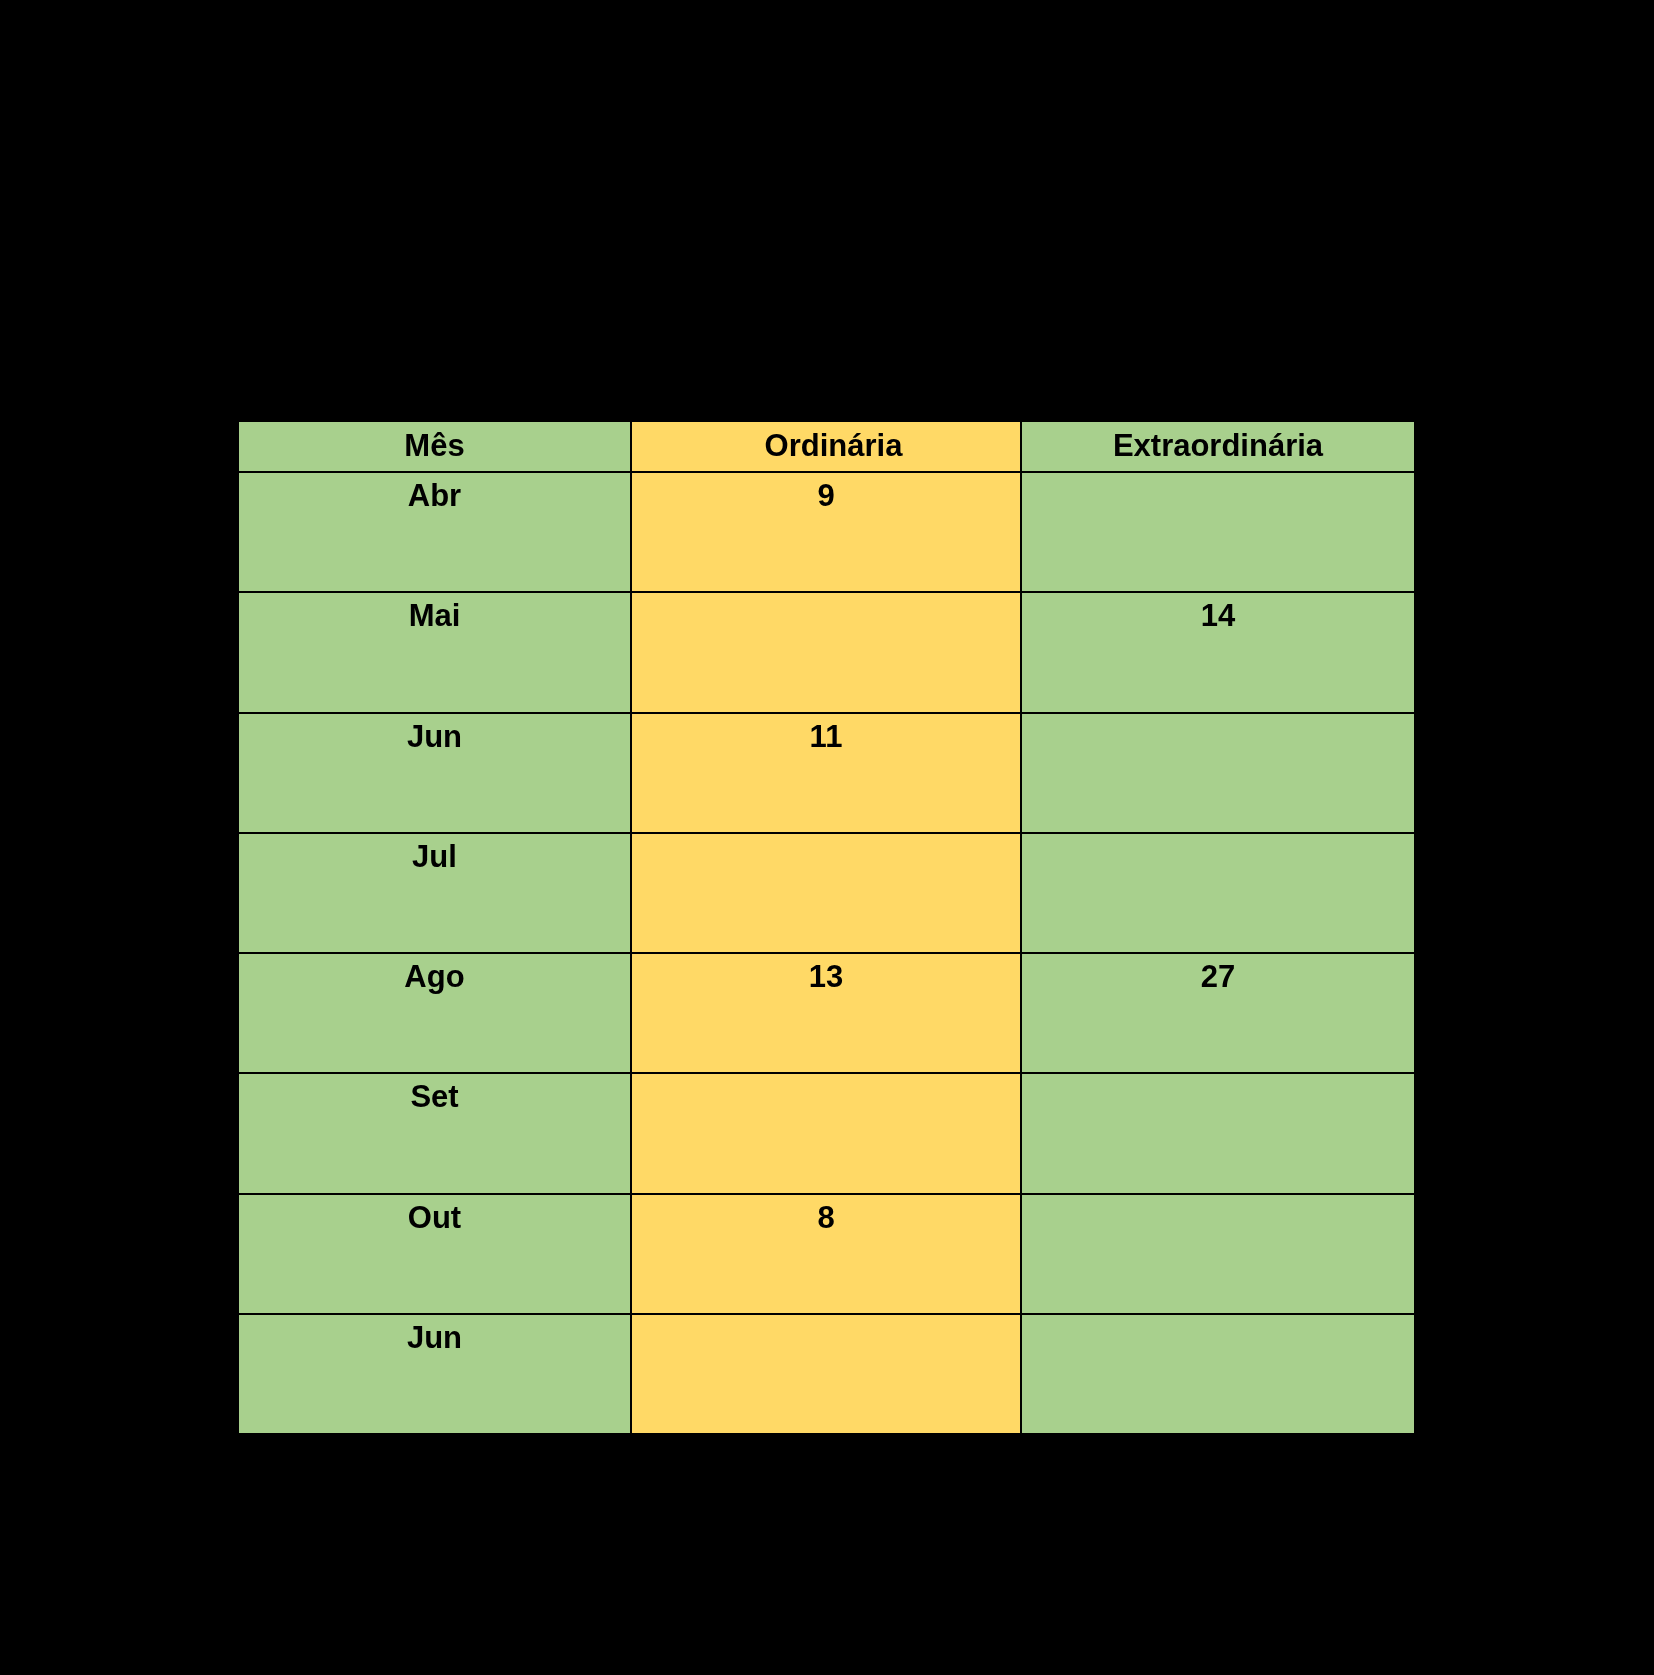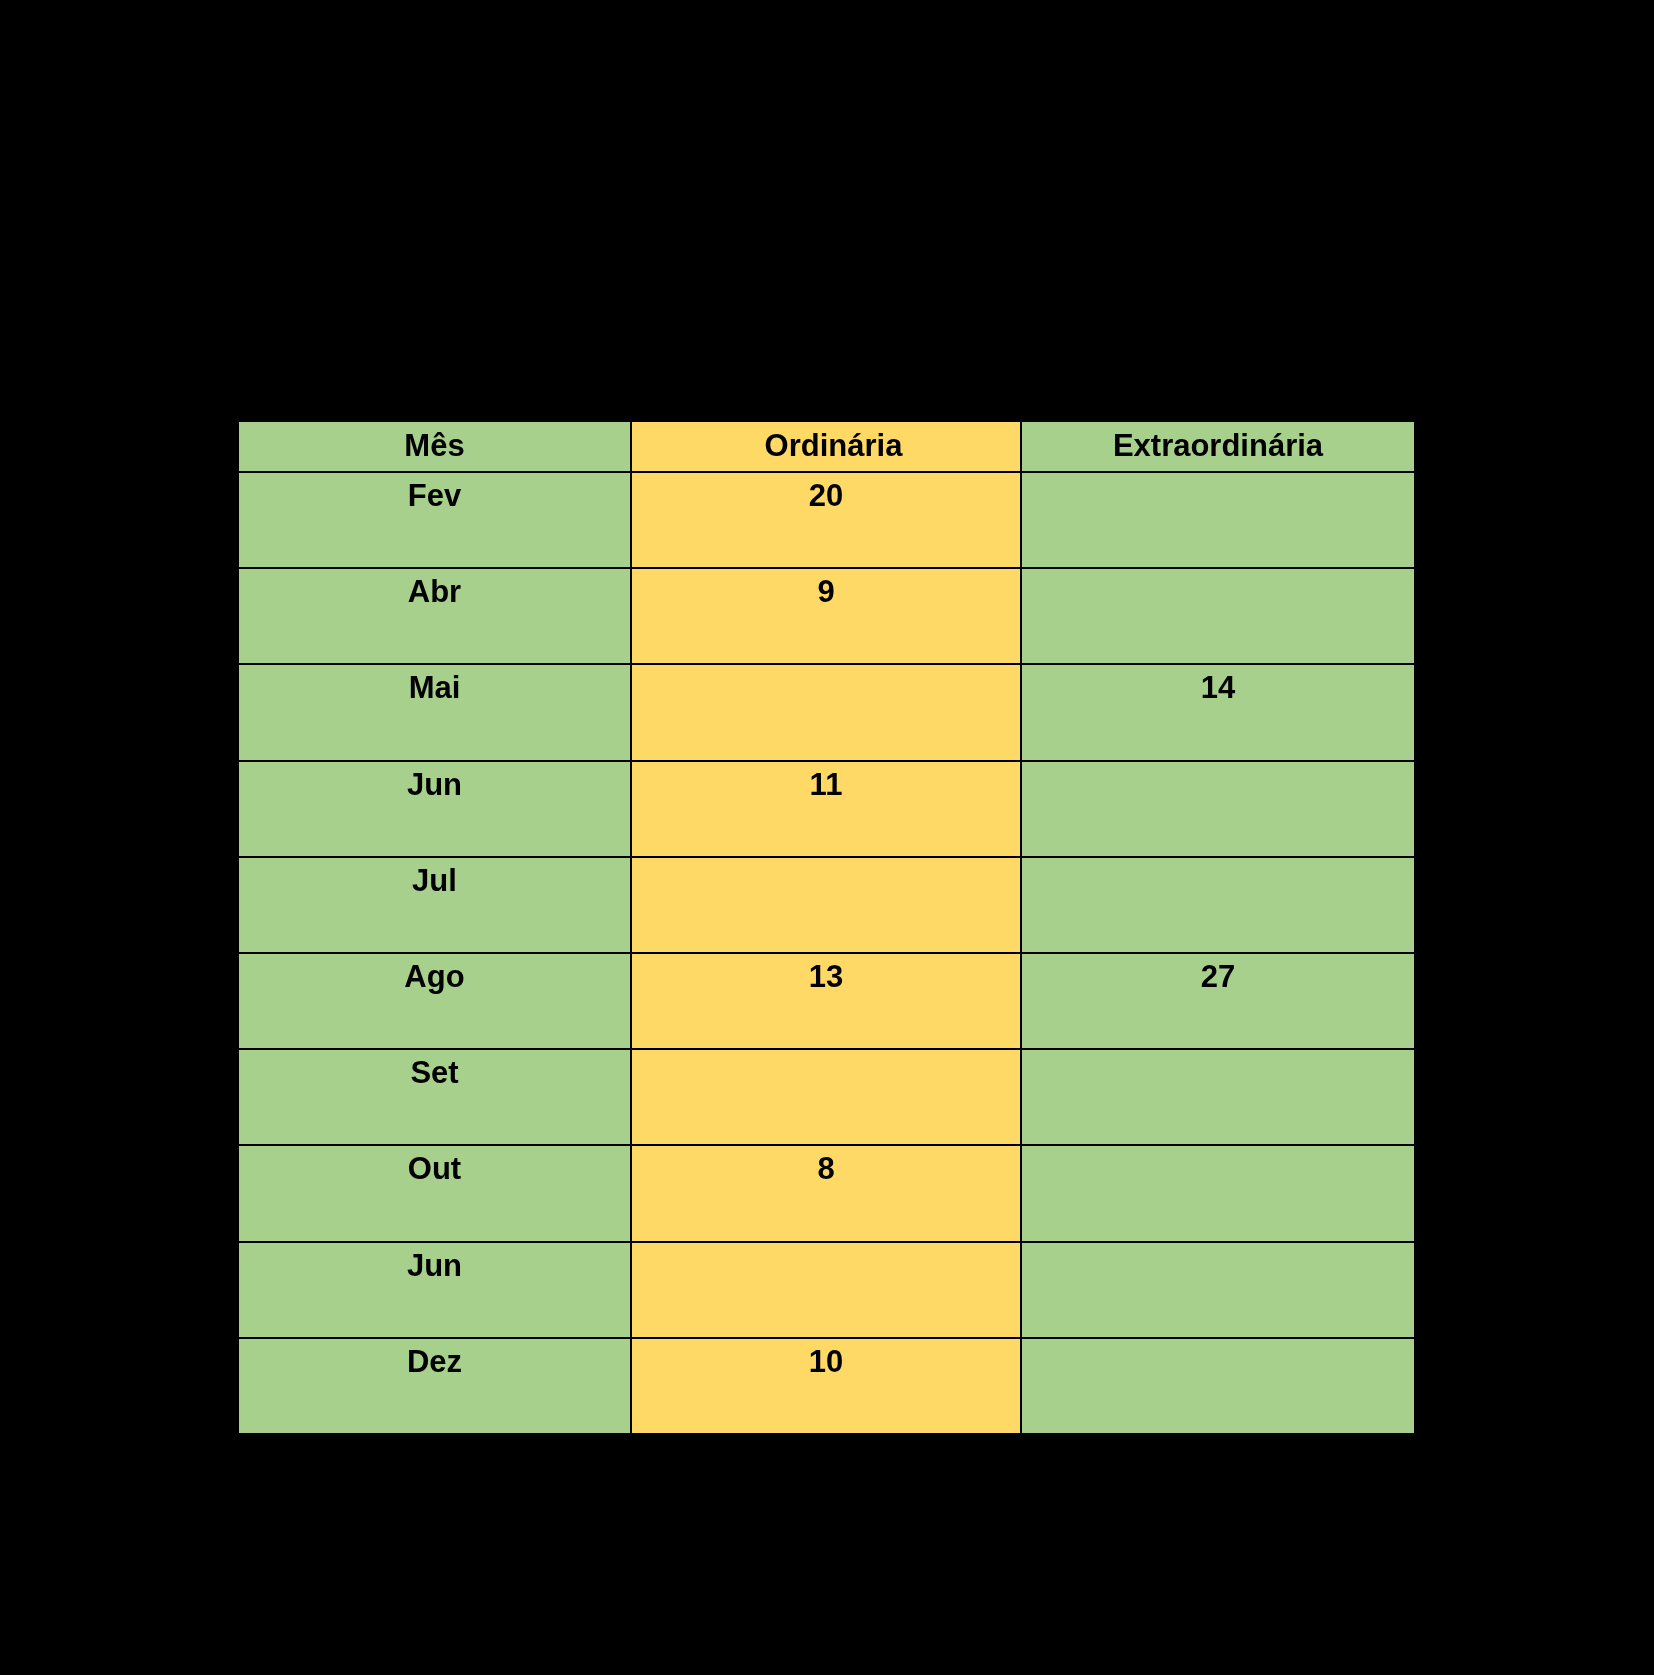--- a/index.html
+++ b/index.html
@@ -76,25 +76,20 @@
   </colgroup>
   <thead>
     <tr>
       <th class="hdr-mes">Mês</th>
       <th class="hdr-ord">Ordinária</th>
       <th class="hdr-ext">Extraordinária</th>
     </tr>
   </thead>
   <tbody>
     <tr>
-      <td class="cell-mes">Fev</td>
-      <td class="cell-ord">20</td>
-      <td class="cell-ext"></td>
-    </tr>
-    <tr>
       <td class="cell-mes">Abr</td>
       <td class="cell-ord">9</td>
       <td class="cell-ext"></td>
     </tr>
     <tr>
       <td class="cell-mes">Mai</td>
       <td class="cell-ord"></td>
       <td class="cell-ext">14</td>
     </tr>
     <tr>
@@ -120,19 +115,14 @@
     <tr>
       <td class="cell-mes">Out</td>
       <td class="cell-ord">8</td>
       <td class="cell-ext"></td>
     </tr>
     <tr>
       <td class="cell-mes">Jun</td>
       <td class="cell-ord"></td>
       <td class="cell-ext"></td>
     </tr>
-    <tr>
-      <td class="cell-mes">Dez</td>
-      <td class="cell-ord">10</td>
-      <td class="cell-ext"></td>
-    </tr>
   </tbody>
 </table>
 
 </body></html>

